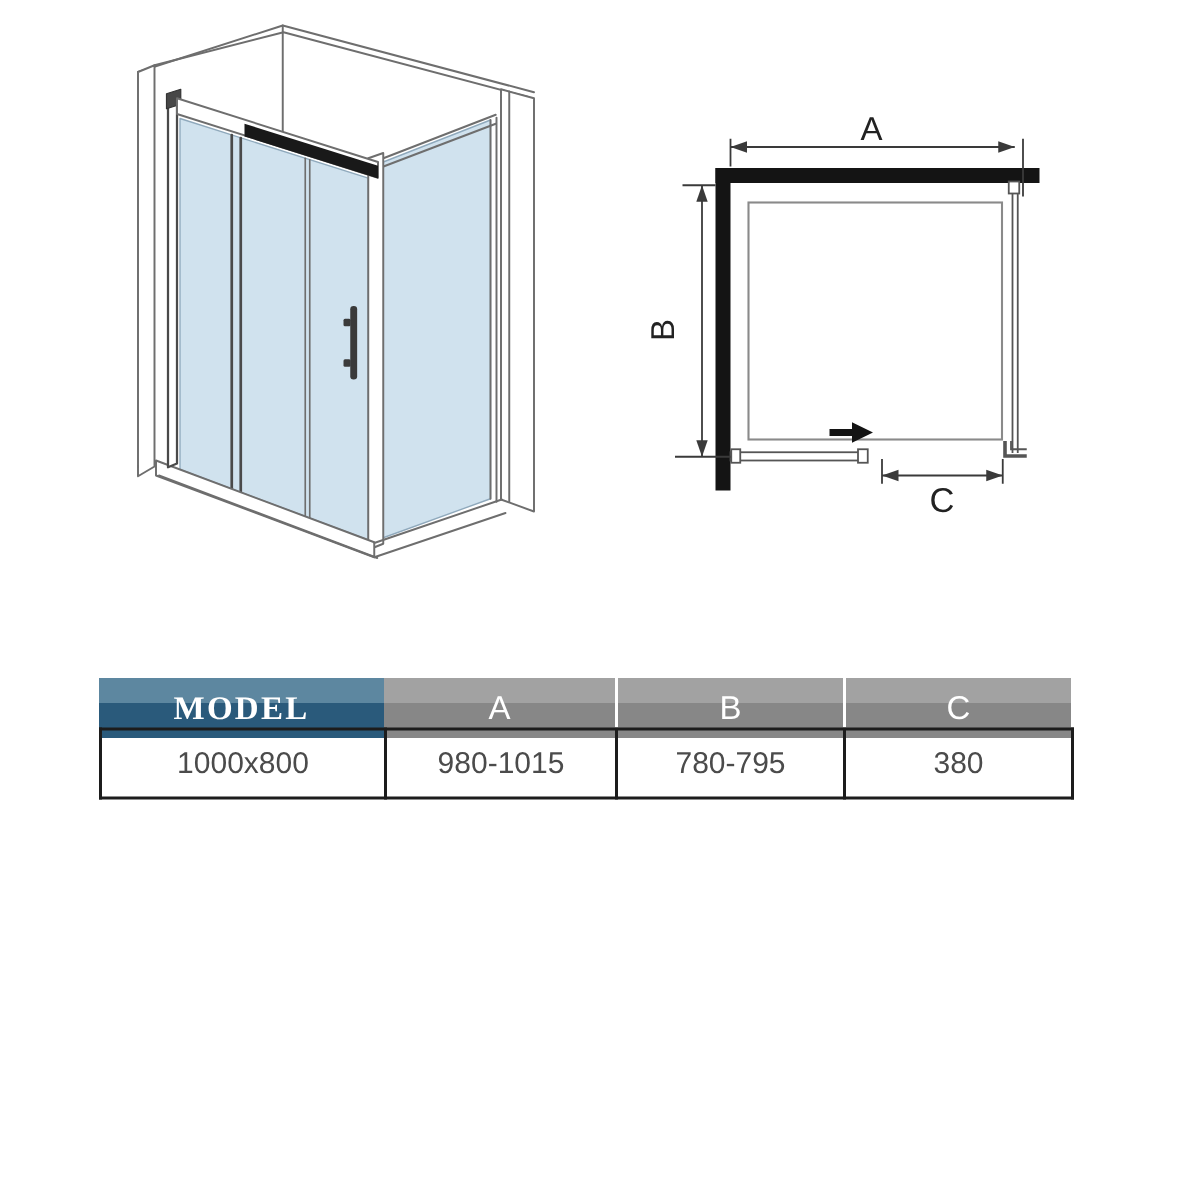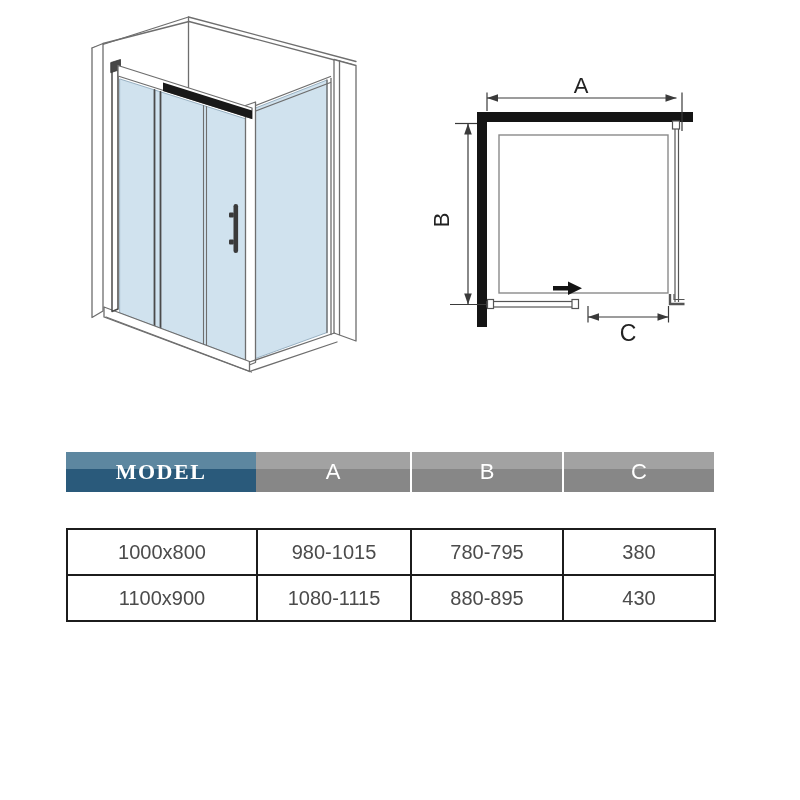--- a/index.html
+++ b/index.html
@@ -12,21 +12,21 @@
   .hcell{height:40px;display:flex;align-items:center;justify-content:center;
          color:#fff;box-sizing:border-box;}
   .hcell.model{width:190px;
      background:linear-gradient(to bottom,#5d87a0 0%,#5d87a0 42%,#2a5a7b 42%,#2a5a7b 100%);
      font-family:"Liberation Serif",serif;font-weight:bold;font-size:22px;letter-spacing:1.5px;}
   .hcell.gray{background:linear-gradient(to bottom,#a2a2a2 0%,#a2a2a2 42%,#878787 42%,#878787 100%);
      font-size:22px;}
   .hcell.ga{width:154px;}
   .hcell.gb{width:152px;border-left:2px solid #fff;}
   .hcell.gc{width:152px;border-left:2px solid #fff;}
-  .spec-table{position:absolute;left:66px;top:528px;width:648px;border-collapse:collapse;
+  .spec-table{position:absolute;left:66px;top:485px;width:648px;border-collapse:collapse;
       table-layout:fixed;}
   .spec-table td{border:2px solid #1c1c1c;height:44px;text-align:center;vertical-align:middle;
       font-size:20px;color:#4b4b4b;padding:0;}
 </style>
 </head>
 <body>
 
 <div class="page">
 
   <svg style="left:50px;top:0;" width="330" height="400" viewBox="50 0 330 400">
@@ -159,21 +159,15 @@
         <col style="width:152px">
         <col style="width:152px">
       </colgroup>
     <tbody>
       <tr>
         <td>1000x800</td>
         <td>980-1015</td>
         <td>780-795</td>
         <td>380</td>
       </tr>
-      <tr>
-        <td>1100x900</td>
-        <td>1080-1115</td>
-        <td>880-895</td>
-        <td>430</td>
-      </tr>
     </tbody>
   </table>
 </div>
 
 </body></html>

